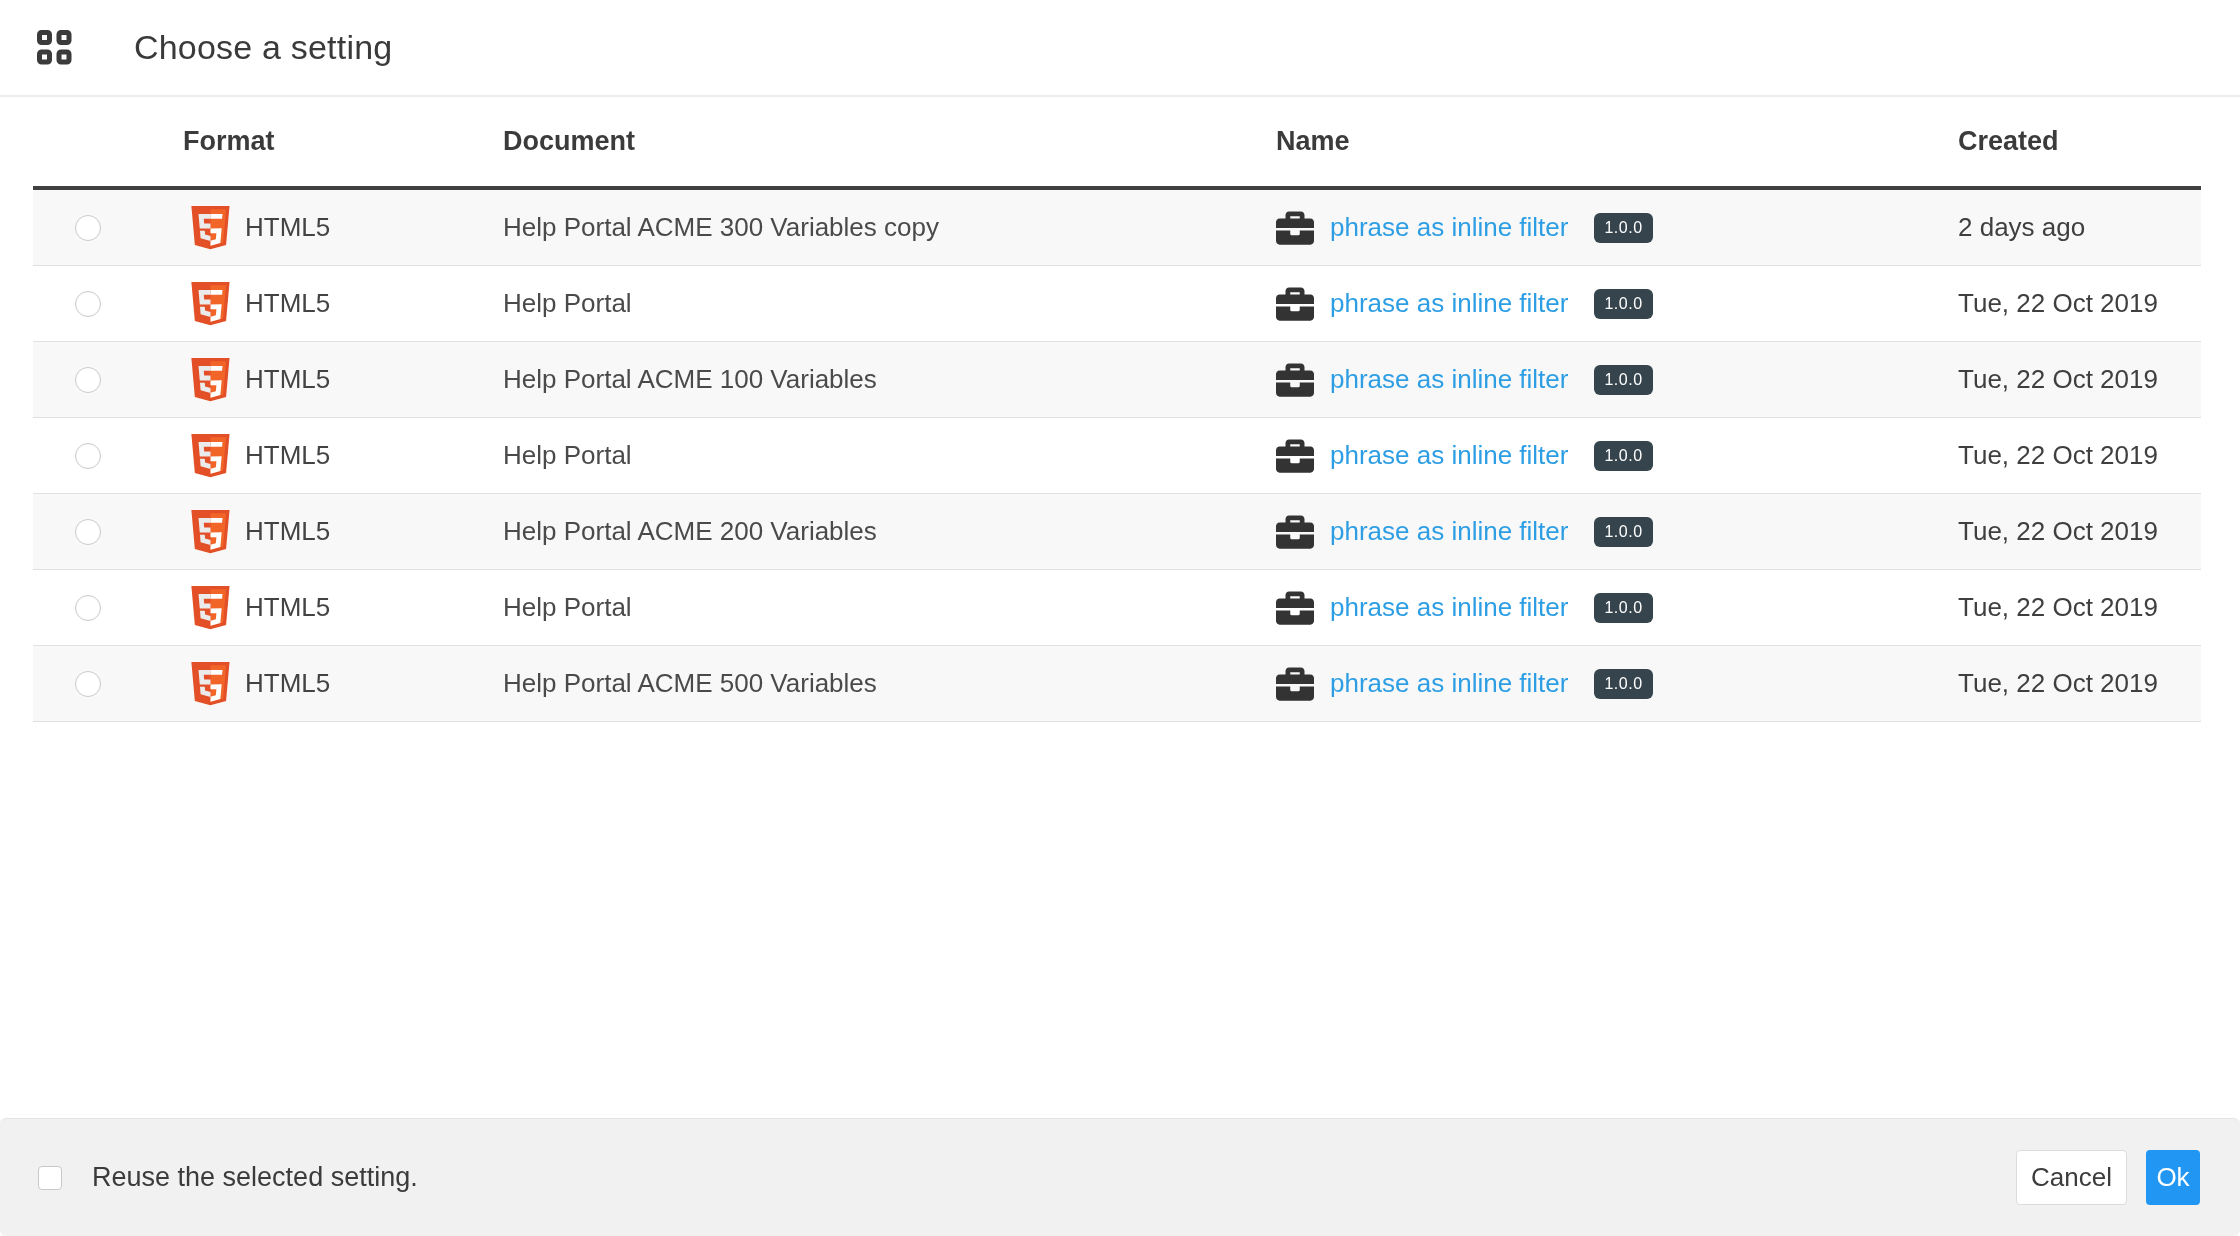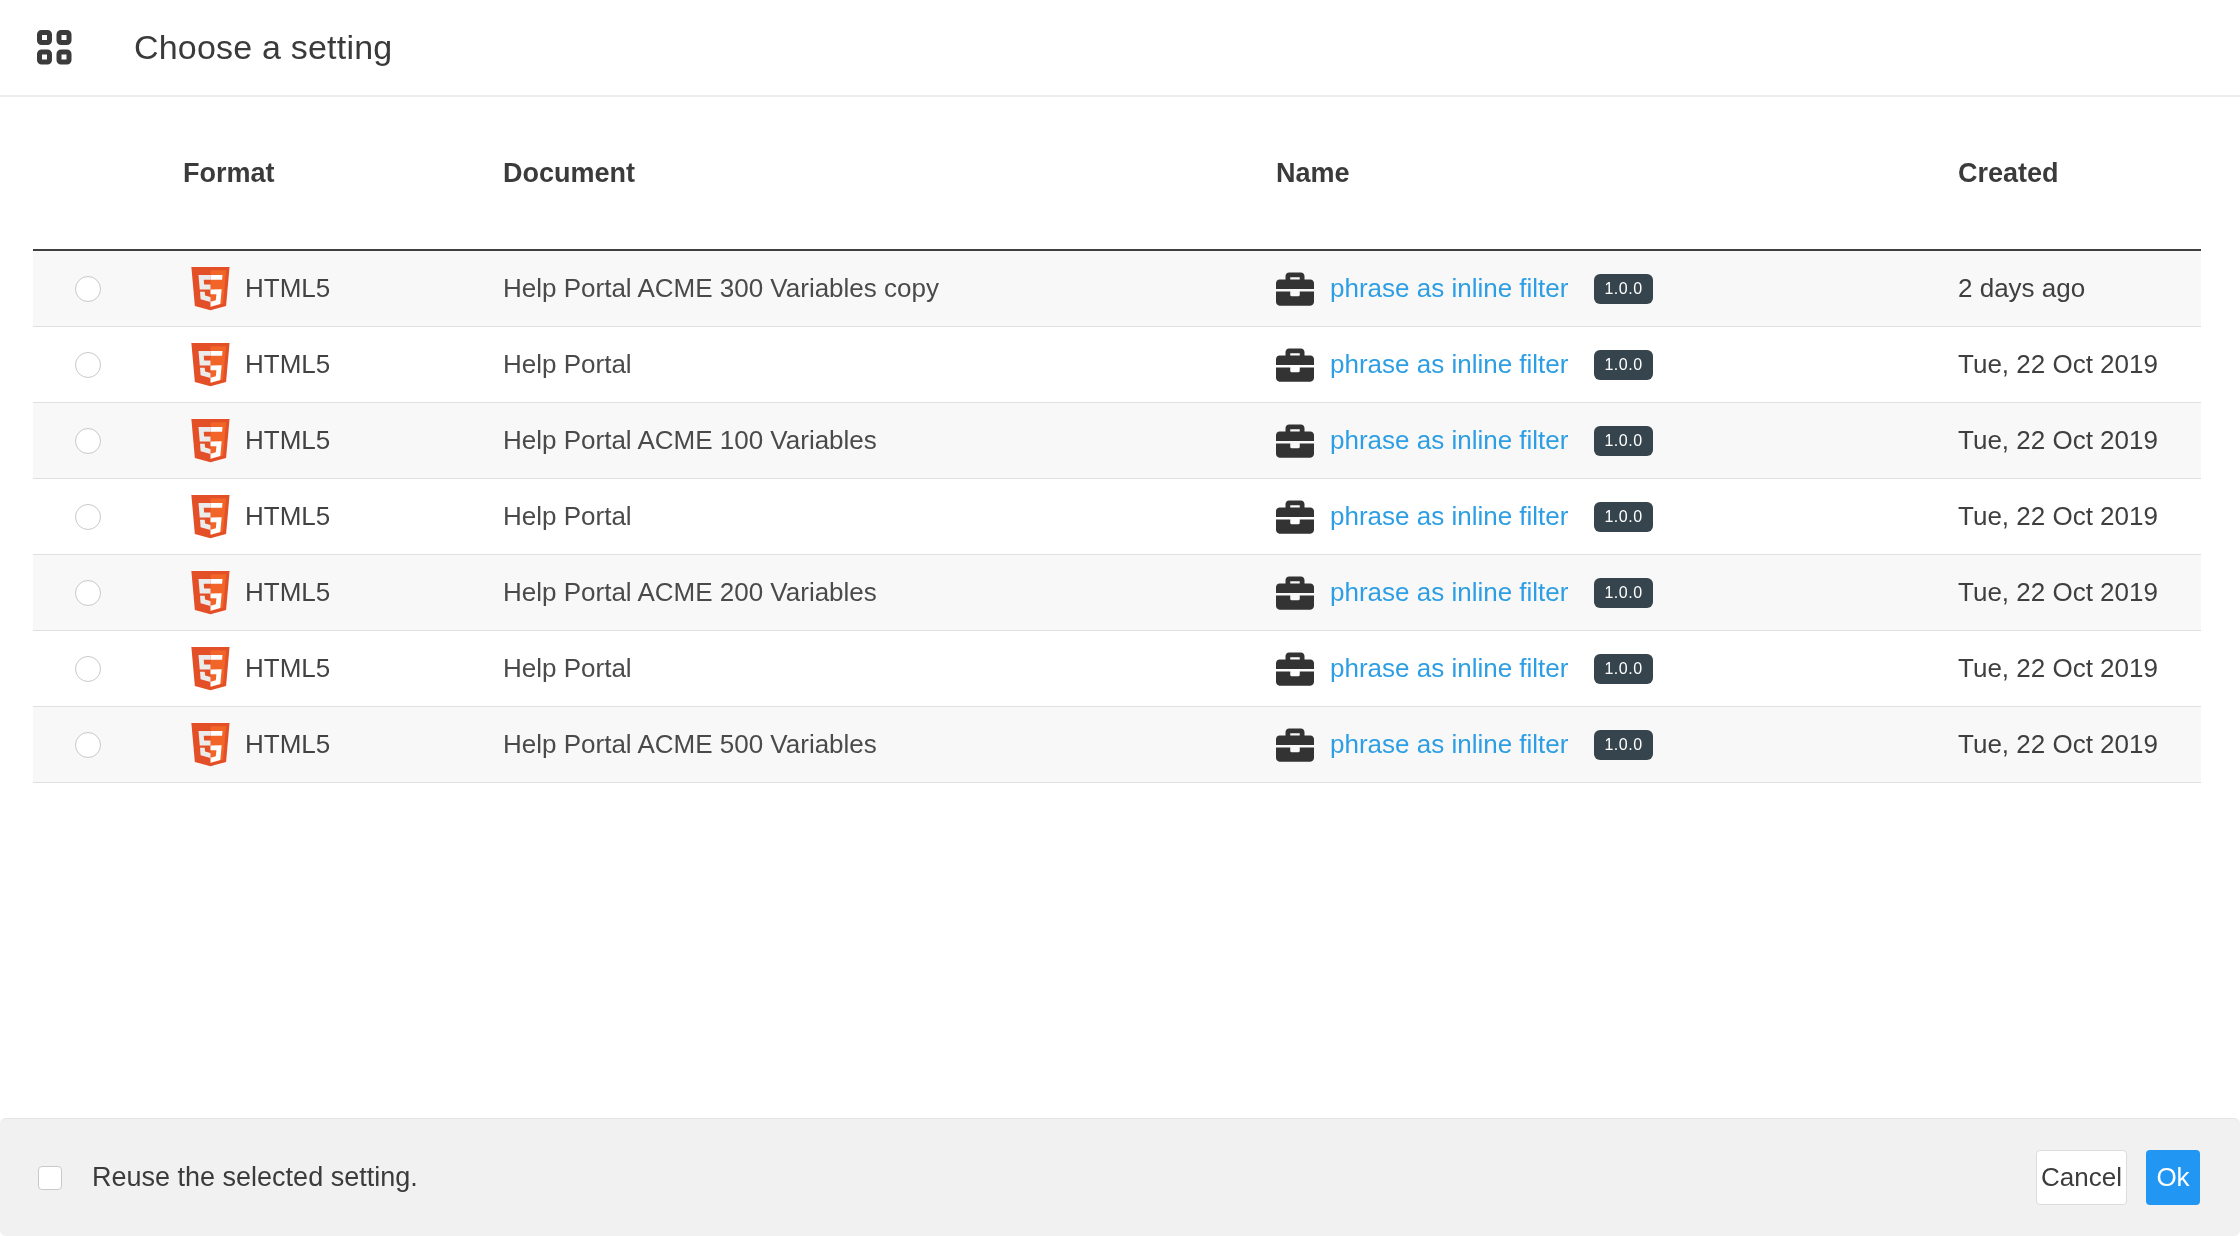--- a/index.html
+++ b/index.html
@@ -26,22 +26,22 @@
 
   
   .main { flex:1 1 auto; }
   .tablewrap { margin:0 39px 0 33px; }
   .thead, .trow {
     display:grid;
     grid-template-columns:150px 320px 773px 682px 1fr;
     align-items:center;
   }
   .thead {
-    height:154px; 
-    border-bottom:2px solid #404040;
+    height:93px; 
+    border-bottom:4px solid #404040;
   }
   .thead .hcell { font-size:27px; font-weight:700; color:#3b3b3b; }
   .trow {
     height:76px;
     border-bottom:1px solid #e0e0e0;
     background:#ffffff;
     cursor:pointer;
   }
   .trow:nth-child(odd) { background:#f8f8f8; }
   .cell { display:flex; align-items:center; min-width:0; }
@@ -82,21 +82,21 @@
     display:inline-block; flex:0 0 24px;
   }
   .cb-label { font-size:27px; color:#3b3b3b; margin-left:30px; }
   .spacer { flex:1 1 auto; }
   .btn {
     height:55px; border-radius:4px; font-size:26px;
     display:inline-flex; align-items:center; justify-content:center;
     font-family:inherit; cursor:pointer;
   }
   .btn-cancel {
-    width:91px; background:#ffffff; color:#3c3c3c;
+    width:111px; background:#ffffff; color:#3c3c3c;
     border:1px solid #dcdcdc; margin-right:19px;
   }
   .btn-ok {
     width:54px; background:var(--accent-blue,#2196f3);
     color:#ffffff; border:none;
   }
 </style>
 </head>
 <body>
 

